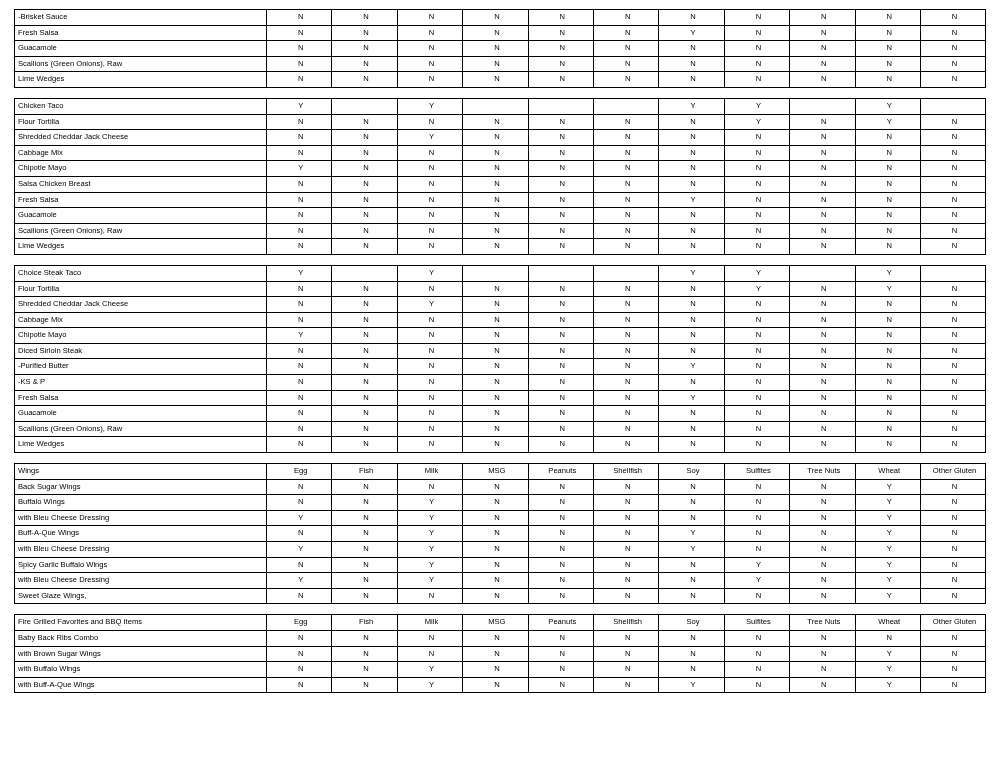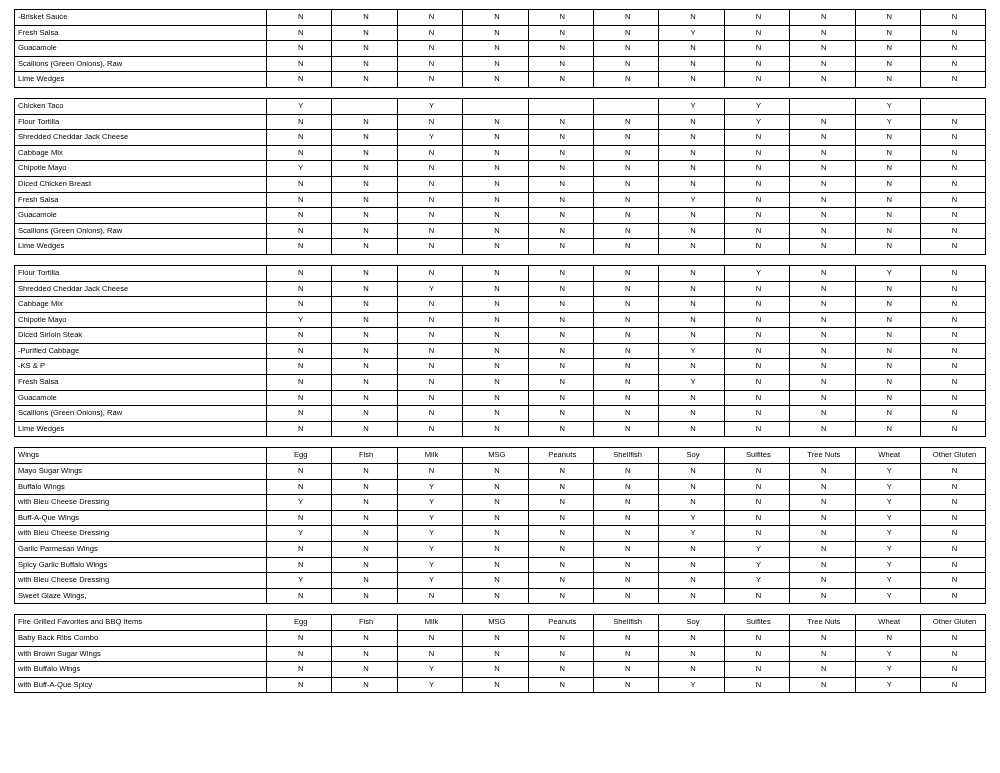--- a/index.html
+++ b/index.html
@@ -227,21 +227,21 @@
           <td>N</td>
           <td>N</td>
           <td>N</td>
           <td>N</td>
           <td>N</td>
           <td>N</td>
           <td>N</td>
           <td>N</td>
         </tr>
         <tr>
-          <td class="item">Diced Chicken Breast</td>
+          <td class="item">Salsa Chicken Breast</td>
           <td>N</td>
           <td>N</td>
           <td>N</td>
           <td>N</td>
           <td>N</td>
           <td>N</td>
           <td>N</td>
           <td>N</td>
           <td>N</td>
           <td>N</td>
@@ -310,20 +310,34 @@
           <td class="noborder-lr"></td>
           <td class="noborder-lr"></td>
           <td class="noborder-lr"></td>
           <td class="noborder-lr"></td>
           <td class="noborder-lr"></td>
           <td class="noborder-lr"></td>
           <td class="noborder-lr"></td>
           <td class="noborder-lr"></td>
           <td class="noborder-lr"></td>
         </tr>
+        <tr class="section">
+          <td class="item">Choice Steak Taco</td>
+          <td>Y</td>
+          <td></td>
+          <td>Y</td>
+          <td></td>
+          <td></td>
+          <td></td>
+          <td>Y</td>
+          <td>Y</td>
+          <td></td>
+          <td>Y</td>
+          <td></td>
+        </tr>
         <tr>
           <td class="item">Flour Tortilla</td>
           <td>N</td>
           <td>N</td>
           <td>N</td>
           <td>N</td>
           <td>N</td>
           <td>N</td>
           <td>N</td>
           <td>Y</td>
@@ -381,21 +395,21 @@
           <td>N</td>
           <td>N</td>
           <td>N</td>
           <td>N</td>
           <td>N</td>
           <td>N</td>
           <td>N</td>
           <td>N</td>
         </tr>
         <tr>
-          <td class="item">-Purified Cabbage</td>
+          <td class="item">-Purified Butter</td>
           <td>N</td>
           <td>N</td>
           <td>N</td>
           <td>N</td>
           <td>N</td>
           <td>N</td>
           <td>Y</td>
           <td>N</td>
           <td>N</td>
           <td>N</td>
@@ -493,21 +507,21 @@
           <td>MSG</td>
           <td>Peanuts</td>
           <td>Shellfish</td>
           <td>Soy</td>
           <td>Sulfites</td>
           <td>Tree Nuts</td>
           <td>Wheat</td>
           <td>Other Gluten</td>
         </tr>
         <tr>
-          <td class="item">Mayo Sugar Wings</td>
+          <td class="item">Back Sugar Wings</td>
           <td>N</td>
           <td>N</td>
           <td>N</td>
           <td>N</td>
           <td>N</td>
           <td>N</td>
           <td>N</td>
           <td>N</td>
           <td>N</td>
           <td>Y</td>
@@ -558,34 +572,20 @@
         <tr>
           <td class="item">with Bleu Cheese Dressing</td>
           <td>Y</td>
           <td>N</td>
           <td>Y</td>
           <td>N</td>
           <td>N</td>
           <td>N</td>
           <td>Y</td>
           <td>N</td>
-          <td>N</td>
-          <td>Y</td>
-          <td>N</td>
-        </tr>
-        <tr>
-          <td class="item">Garlic Parmesan Wings</td>
-          <td>N</td>
-          <td>N</td>
-          <td>Y</td>
-          <td>N</td>
-          <td>N</td>
-          <td>N</td>
-          <td>N</td>
-          <td>Y</td>
           <td>N</td>
           <td>Y</td>
           <td>N</td>
         </tr>
         <tr>
           <td class="item">Spicy Garlic Buffalo Wings</td>
           <td>N</td>
           <td>N</td>
           <td>Y</td>
           <td>N</td>
@@ -689,21 +689,21 @@
           <td>N</td>
           <td>N</td>
           <td>N</td>
           <td>N</td>
           <td>N</td>
           <td>N</td>
           <td>Y</td>
           <td>N</td>
         </tr>
         <tr>
-          <td class="item">with Buff-A-Que Spicy</td>
+          <td class="item">with Buff-A-Que Wings</td>
           <td>N</td>
           <td>N</td>
           <td>Y</td>
           <td>N</td>
           <td>N</td>
           <td>N</td>
           <td>Y</td>
           <td>N</td>
           <td>N</td>
           <td>Y</td>

